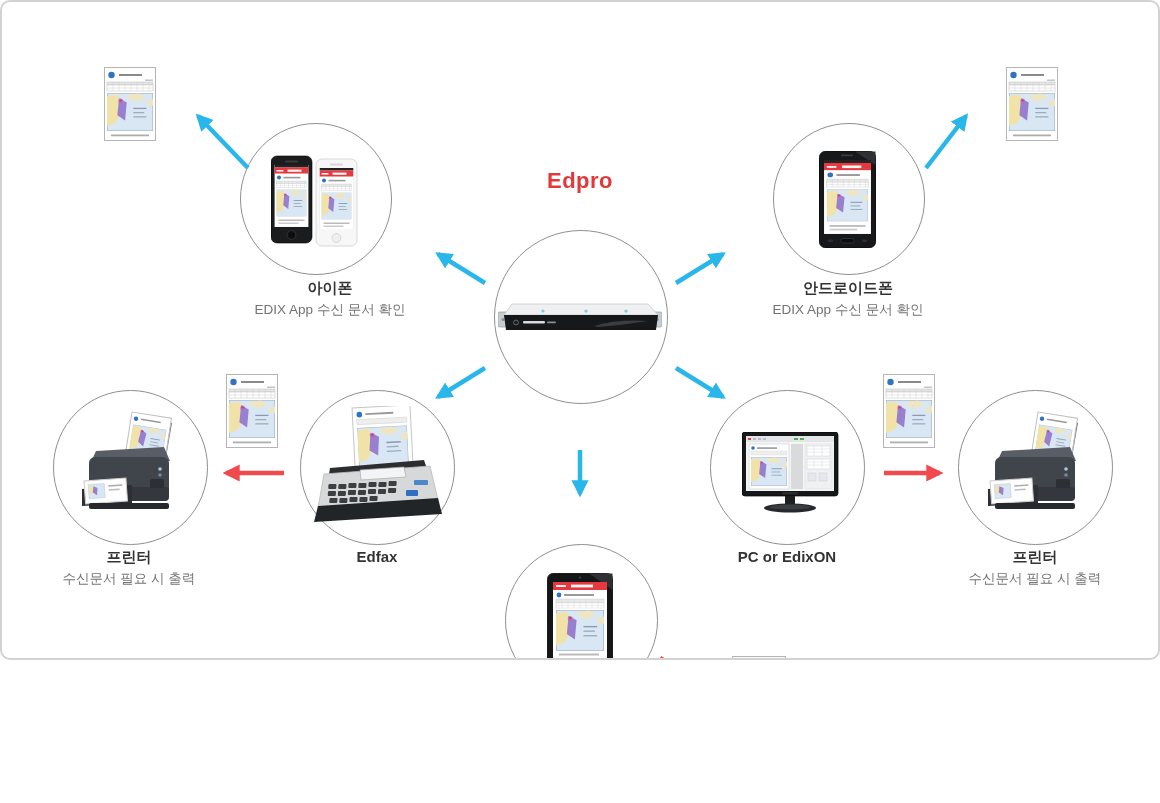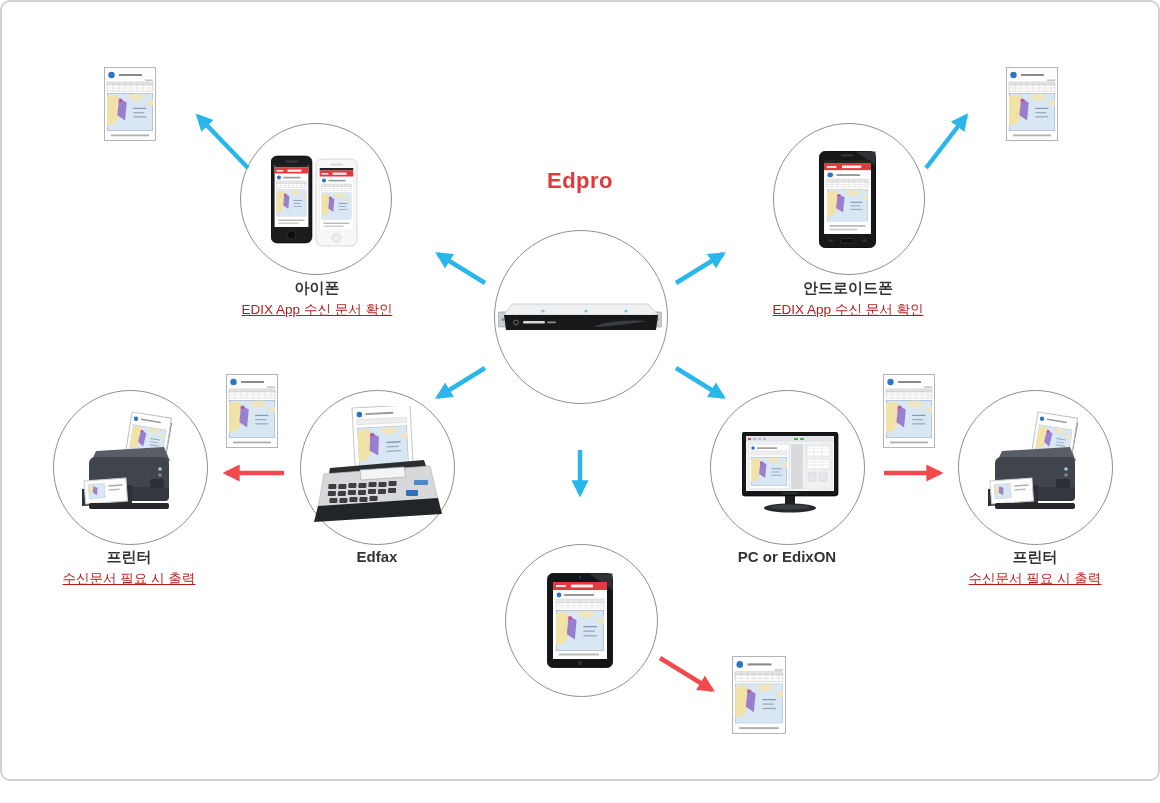--- a/index.html
+++ b/index.html
@@ -1,25 +1,25 @@
 <!DOCTYPE html>
 <html><head>
 <meta charset="utf-8">
 <style>
   html,body{margin:0;padding:0;background:#fff;}
   .canvas{
-    position:relative;width:1160px;height:781px;box-sizing:border-box;
+    position:relative;width:1160px;height:660px;box-sizing:border-box;
     background:#fff;border:2px solid #d2d2d2;border-radius:10px;overflow:hidden;
     font-family:"Liberation Sans","DejaVu Sans",sans-serif;
   }
   .circle{position:absolute;border-radius:50%;border:1px solid #8f8f8f;background:#fff;}
   .abs{position:absolute;}
   .node-label{position:absolute;width:220px;text-align:center;color:#333;}
   .node-label .t{font-weight:bold;font-size:15px;line-height:18px;}
-  .node-label .s{font-size:13.5px;line-height:17px;margin-top:4px;color:#b91c1c;text-decoration:underline;}
+  .node-label .s{font-size:13.5px;line-height:17px;margin-top:4px;color:#737373;}
   .main-title{
     position:absolute;left:478px;top:166px;width:200px;text-align:center;
     font-size:22px;font-weight:bold;color:#e2373b;letter-spacing:0.5px;
   }
   svg{display:block;}
   .overlay{position:absolute;left:0;top:0;pointer-events:none;}
 </style>
 </head>
 <body>
 
@@ -279,21 +279,21 @@
       <rect x="9" y="30" width="48" height="5" fill="#ffffff" stroke="#cccccc" stroke-width="0.4"></rect>
       <path d="M9,32.5 h48 M15,26 v9 M21,26 v9 M27,26 v9 M33,26 v9 M39,26 v9 M45,26 v9 M51,26 v9" stroke="#d5d5d5" stroke-width="0.4"></path>
       <use href="#map-gfx" x="9" y="37" width="48" height="41"></use>
       <rect x="12" y="80.5" width="40" height="2" fill="#bbbbbb"></rect>
     </g>
     <circle cx="33" cy="90" r="2.2" fill="#2e2f33"></circle>
   </svg>
 
   <div class="main-title">Edpro</div>
 
-  <div class="node-label" style="left:205px;top:277px;">
+  <div class="node-label" style="left:218px;top:277px;">
     <div class="t">아이폰</div>
     <div class="s">EDIX App 수신 문서 확인</div>
   </div>
 
   <div class="node-label" style="left:736px;top:277px;text-align:center;">
     <div class="t">안드로이드폰</div>
     <div class="s">EDIX App 수신 문서 확인</div>
   </div>
 
   <div class="node-label" style="left:17px;top:546px;">

